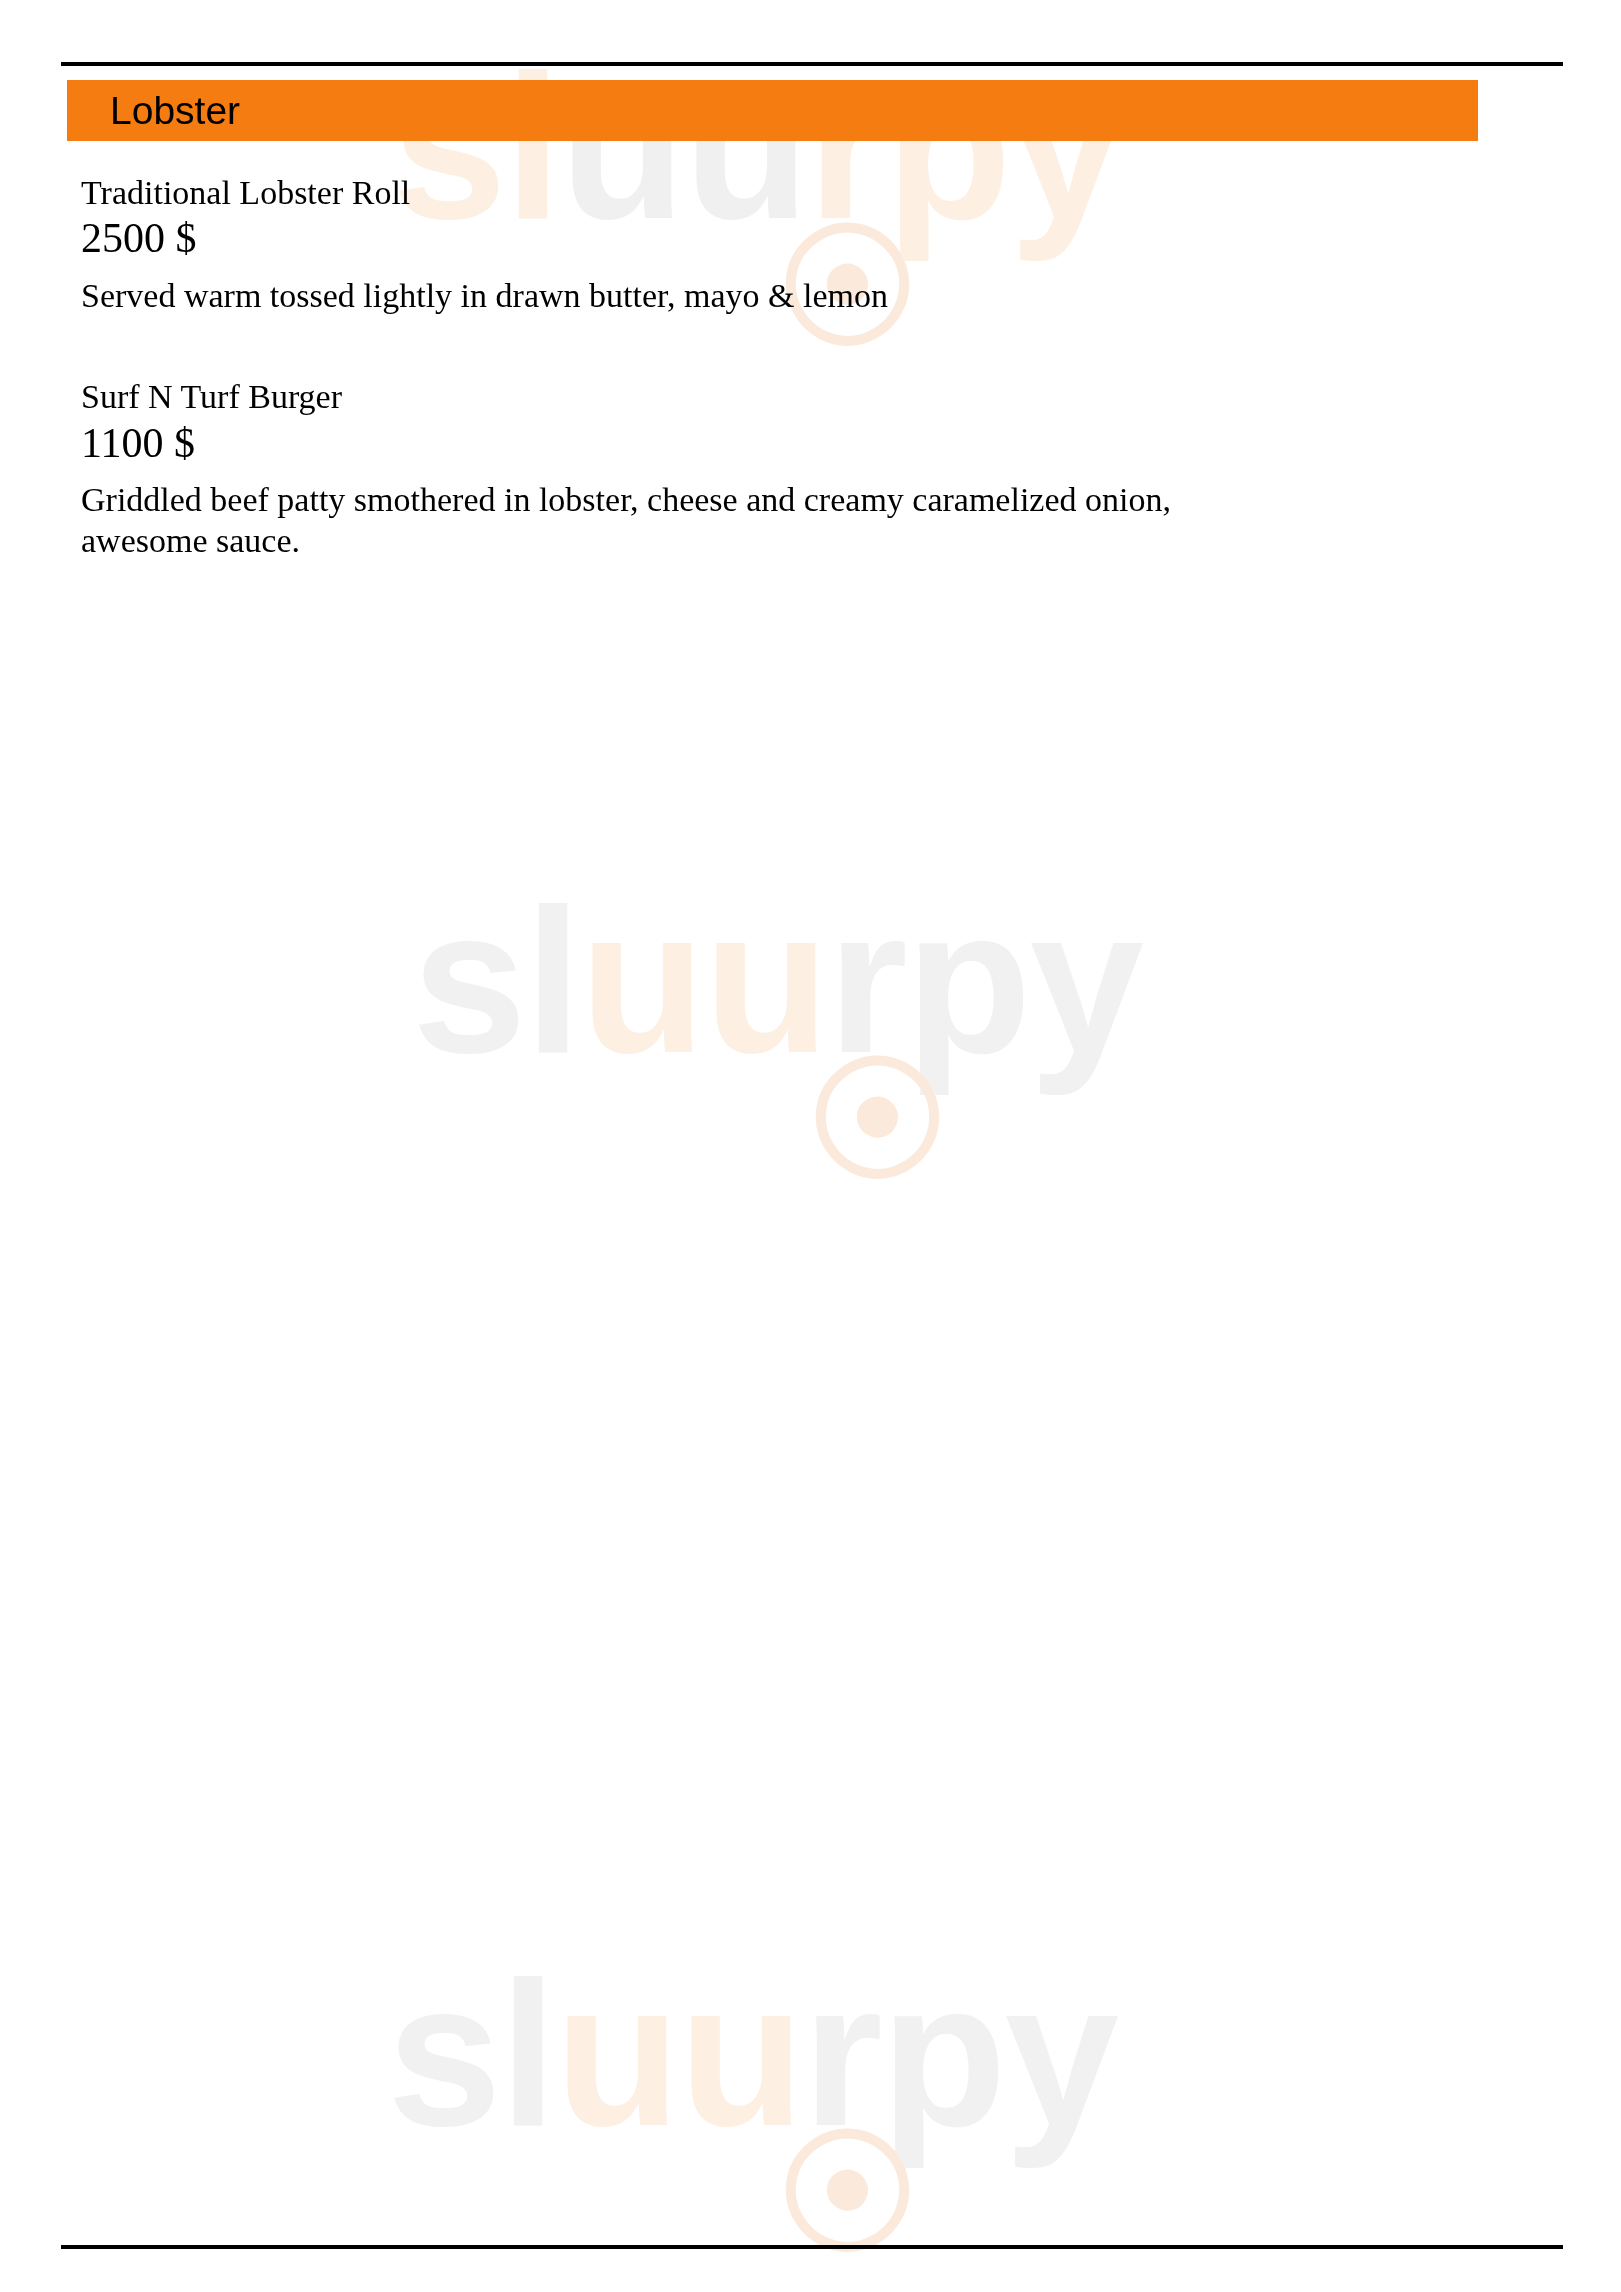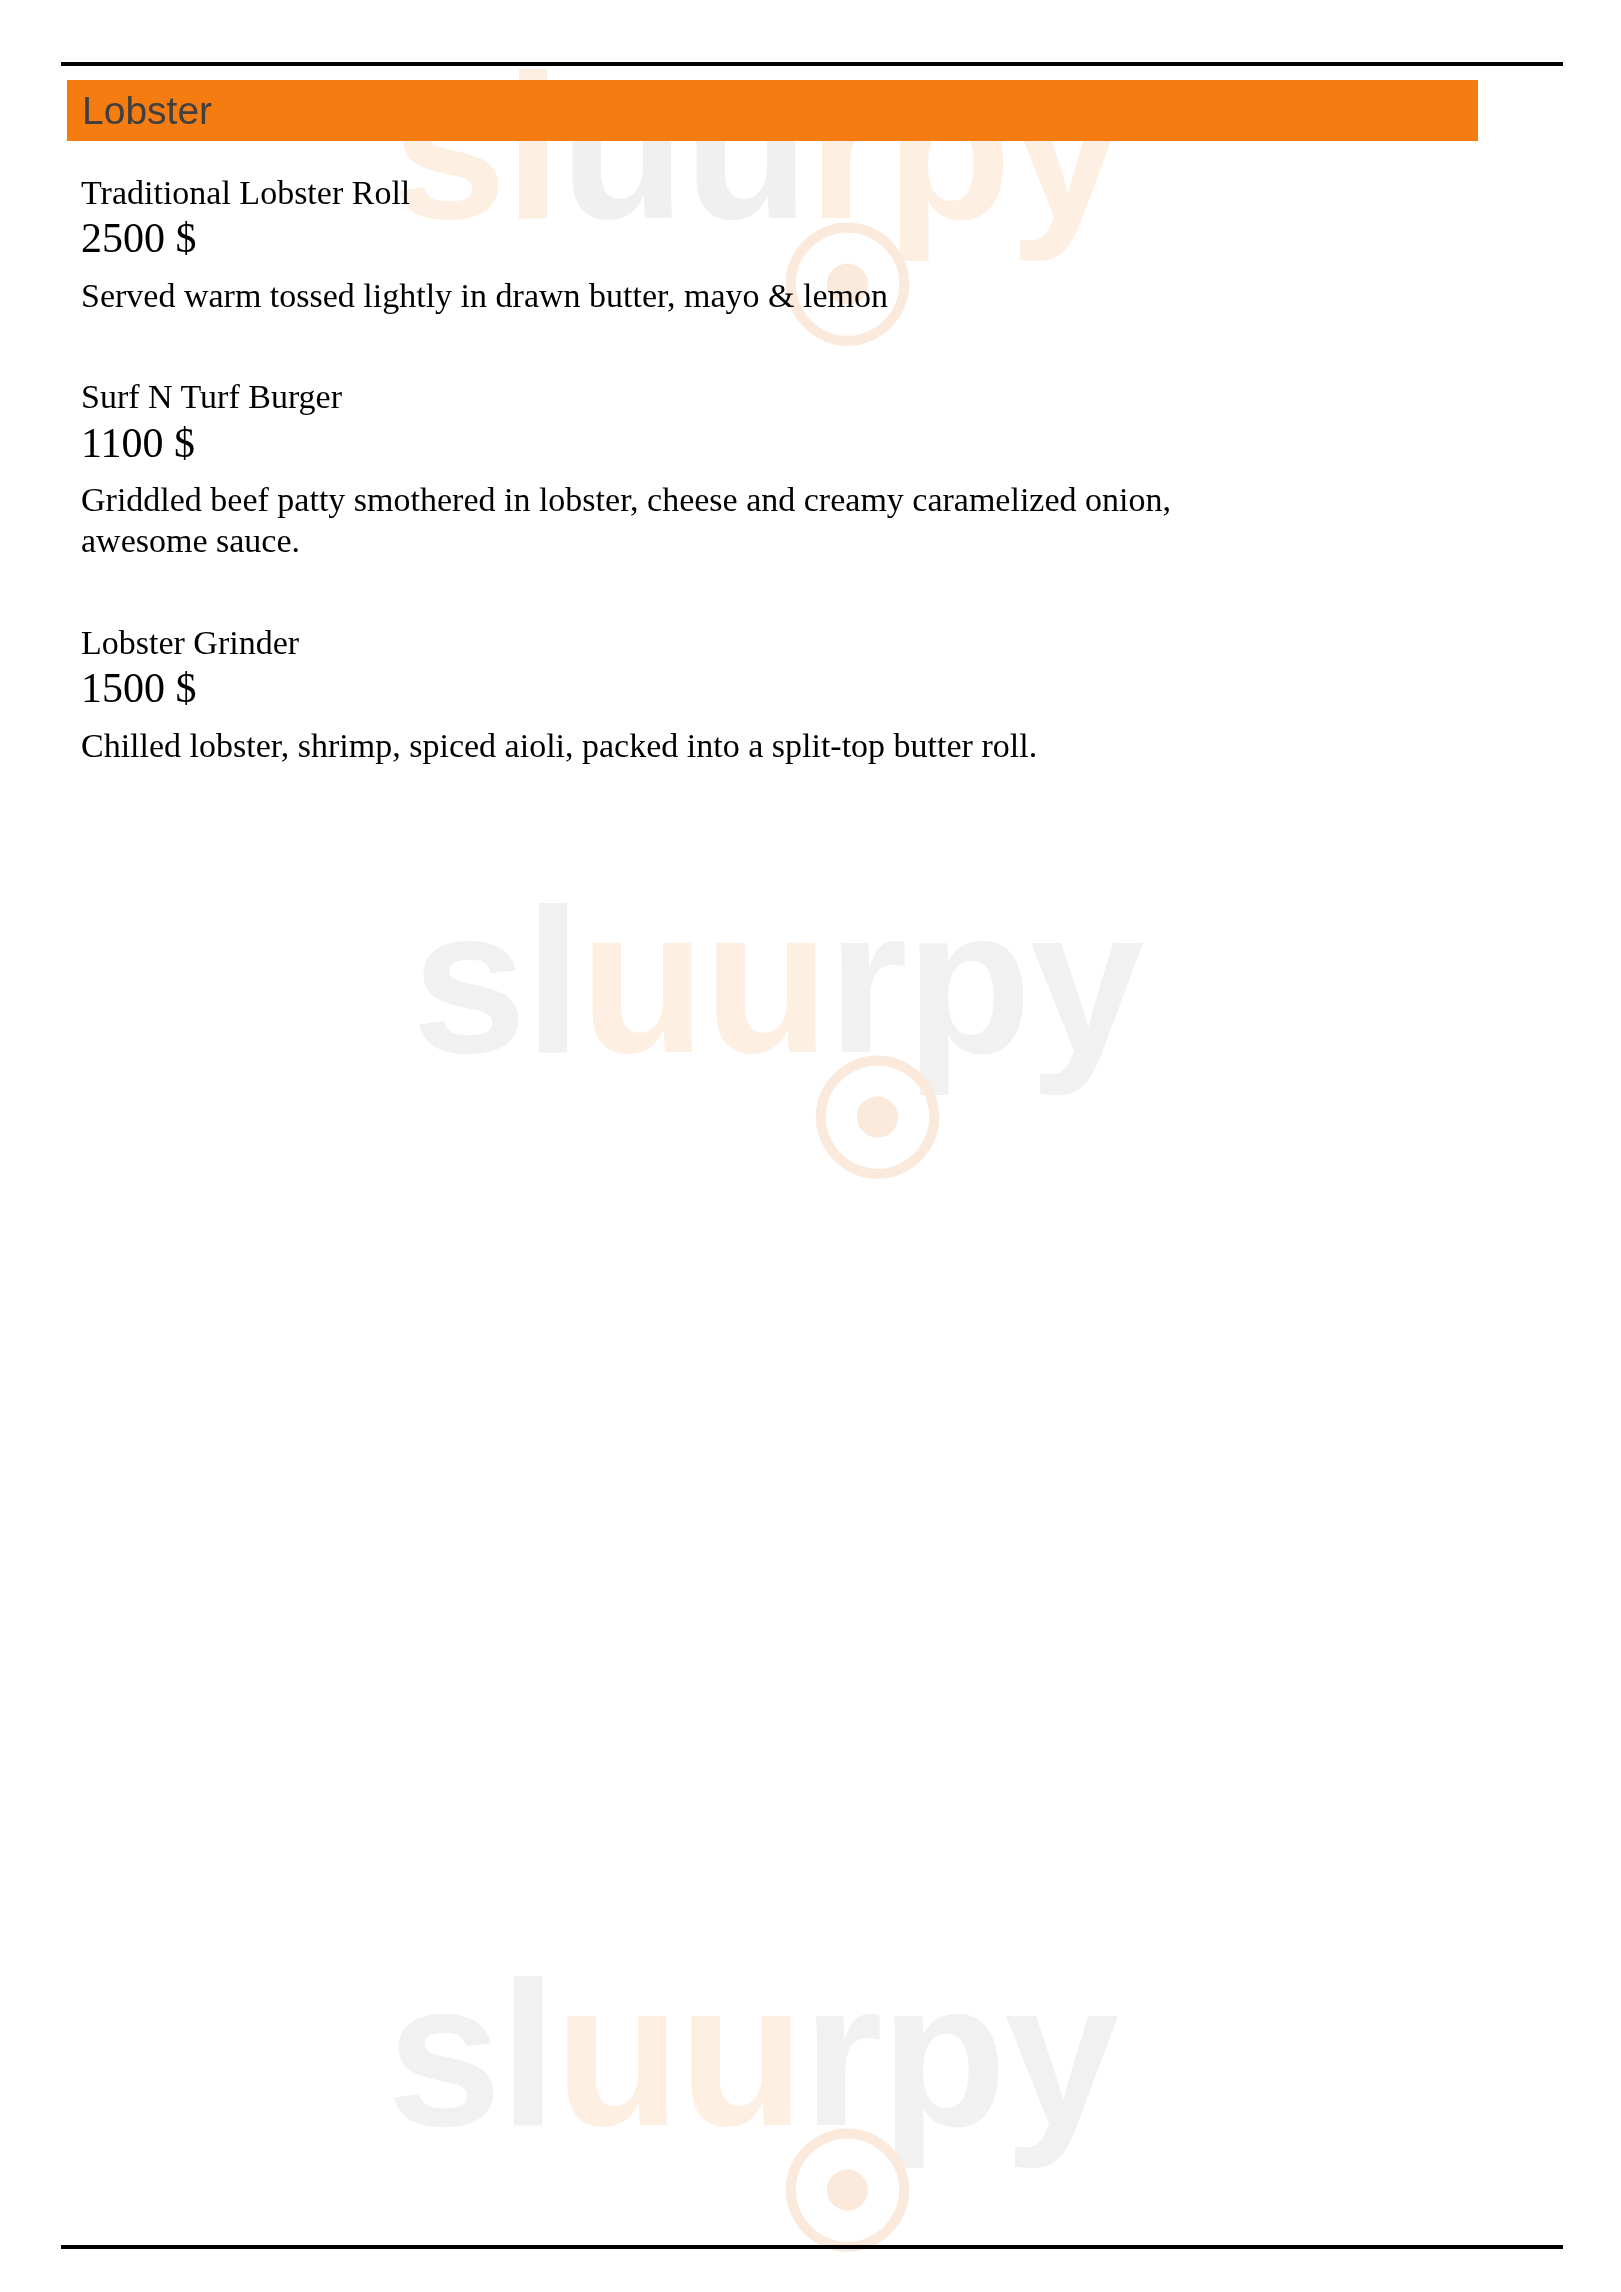--- a/index.html
+++ b/index.html
@@ -93,23 +93,24 @@
     top: 80px;
     width: 1411px;
     height: 61px;
     background: #f57c10;
     display: flex;
     align-items: center;
   }
   .section-title {
     font-family: "Liberation Sans", sans-serif;
     font-size: 39px;
-    color: #404040;
+    color: #000000;
     padding-left: 15px;
     line-height: 1;
+    margin-left: 28px;
   }
 
   
   .items {
     position: absolute;
     left: 81px;
     top: 172px;
     width: 1402px;
   }
   .item {
@@ -180,26 +181,19 @@
 
 
     <div class="item">
       <div class="item-head">
         <div class="item-name">Surf N Turf Burger</div>
         <div class="item-price">1100 $</div>
       </div>
       <div class="item-desc">Griddled beef patty smothered in lobster, cheese and creamy caramelized onion, awesome sauce.</div>
     </div>
 
-    <div class="item">
-      <div class="item-head">
-        <div class="item-name">Lobster Grinder</div>
-        <div class="item-price">1500 $</div>
-      </div>
-      <div class="item-desc">Chilled lobster, shrimp, spiced aioli, packed into a split-top butter roll.</div>
-    </div>
 
   </div>
 
   <div class="rule-bottom"></div>
 
 </div>
 
 
 </body></html>

